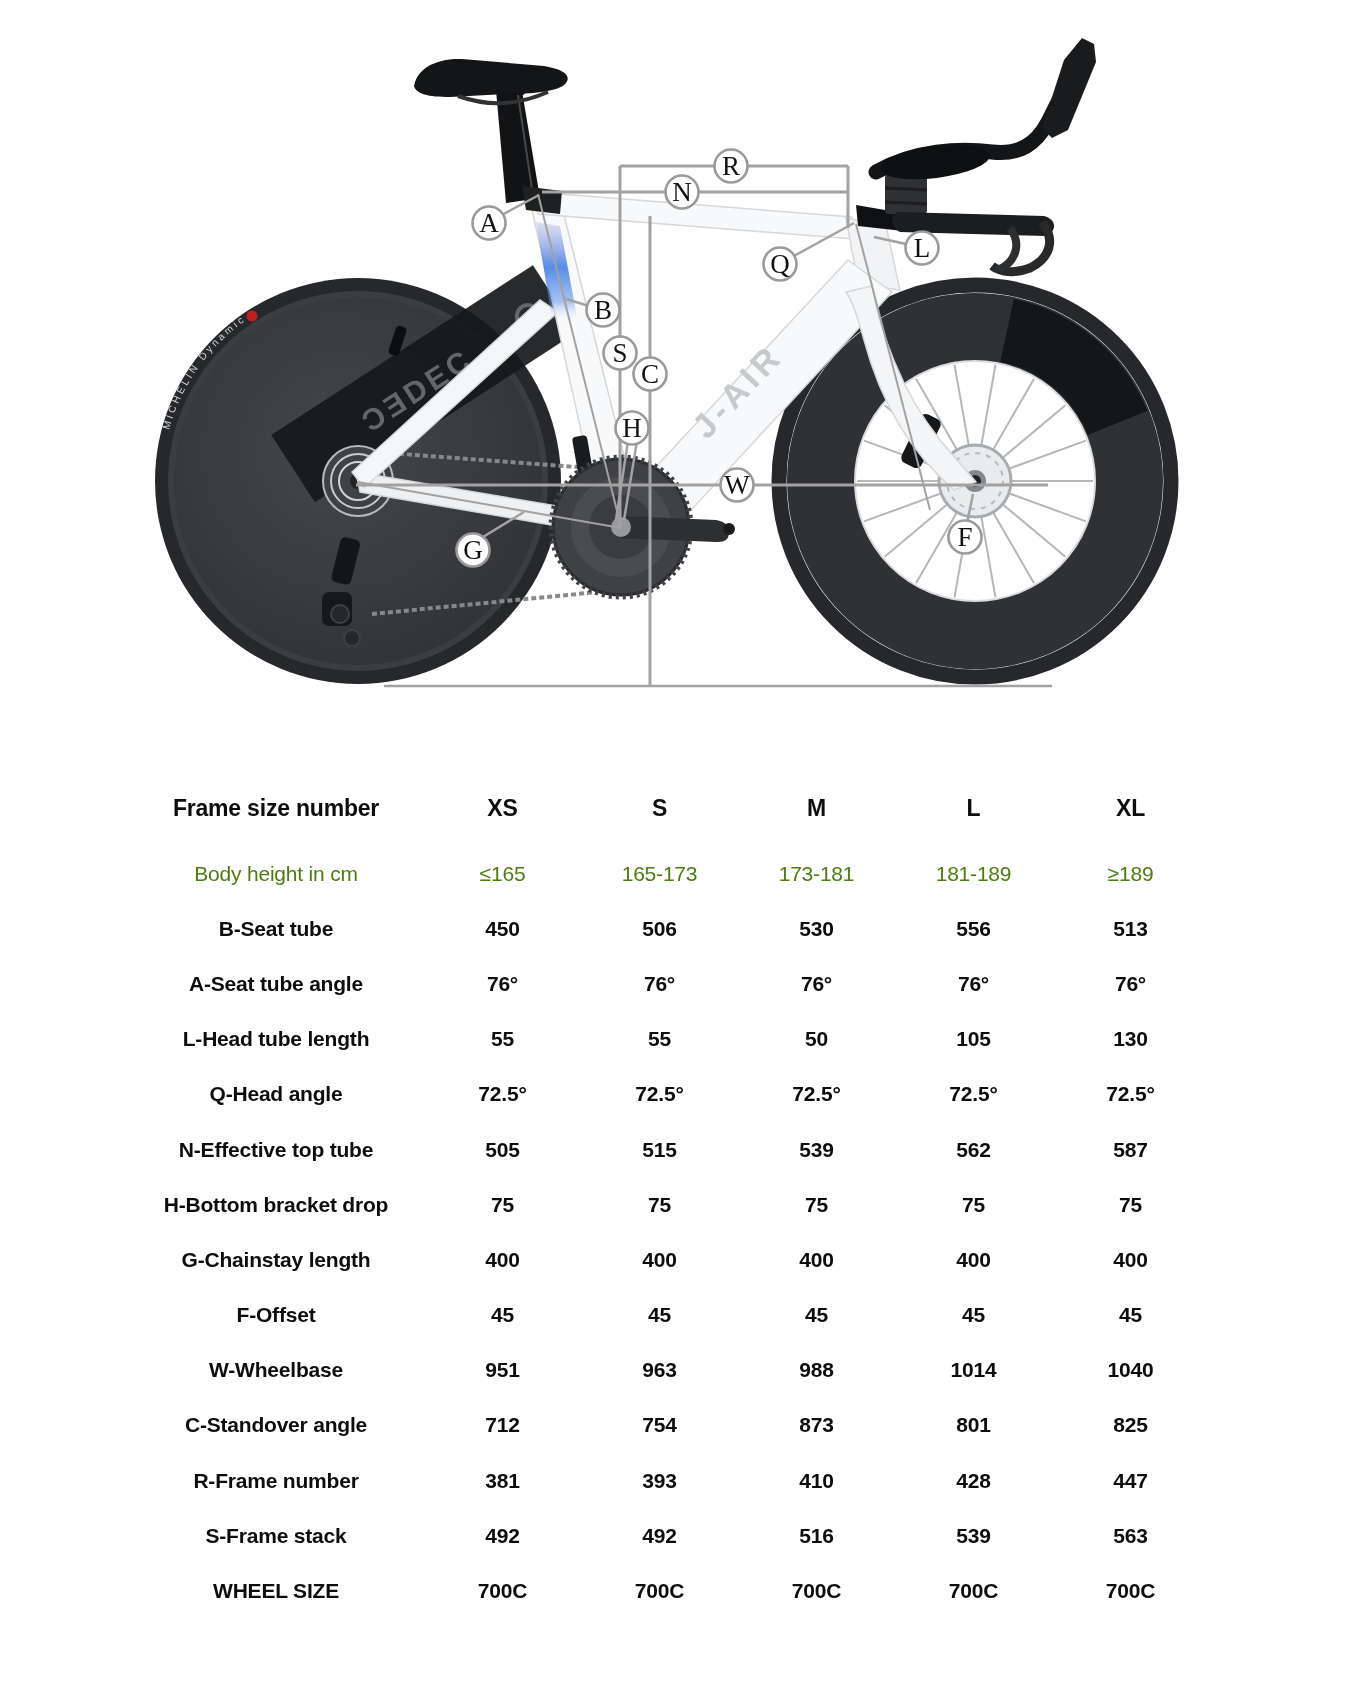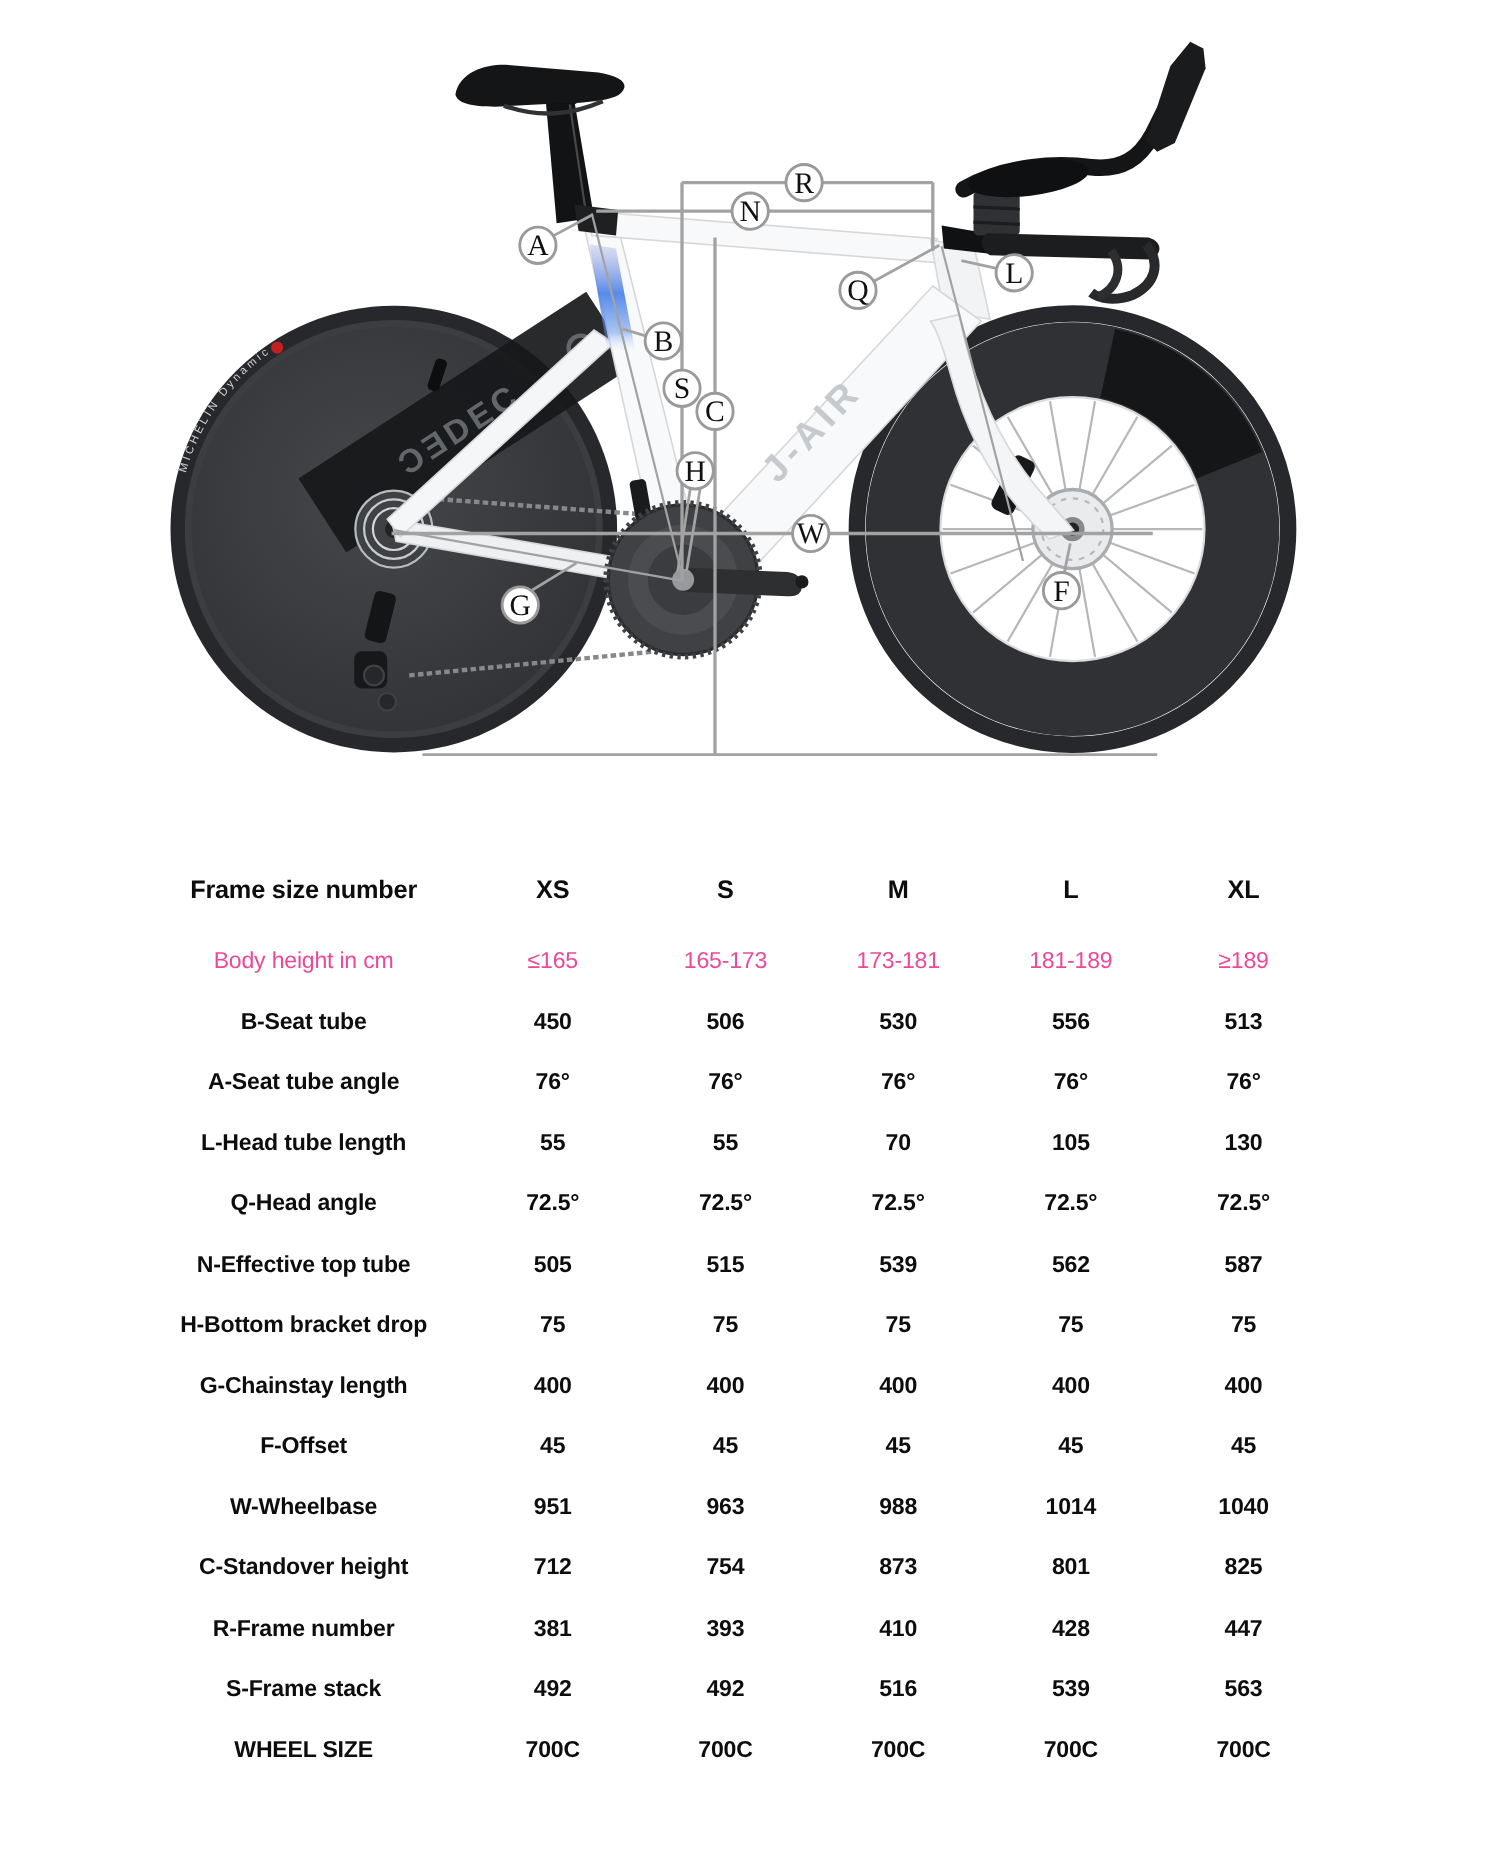--- a/index.html
+++ b/index.html
@@ -11,21 +11,21 @@
         font-size:34px;fill:#c6cacd;letter-spacing:5px;}
   svg text.disc-text{font-family:"Liberation Sans",sans-serif;font-weight:bold;
         font-size:30px;fill:#63666b;letter-spacing:4px;}
   svg text.tire-text{font-family:"Liberation Sans",sans-serif;font-size:10px;fill:#d3d6d8;letter-spacing:3px;}
   .geo-table{position:absolute;left:128px;top:770px;display:grid;
         grid-template-columns:296px 157px 157px 157px 157px 157px;
         grid-template-rows:76px repeat(14,55.2px);color:#0d0d0d;}
   .cell{display:flex;align-items:center;justify-content:center;text-align:center;
         font-size:21px;font-weight:700;letter-spacing:-0.2px;white-space:nowrap;}
   .cell.hdr{font-size:23px;font-weight:700;}
-  .cell.light{font-weight:400;color:#ec4899;}
+  .cell.light{font-weight:400;color:#4d7c0f;}
 </style>
 </head>
 <body>
 
 <div class="page">
 
   <div class="diagram-wrap">
   <svg width="1352" height="710" viewBox="0 0 1352 710">
     <defs>
       <radialGradient id="discGrad" cx="45%" cy="42%" r="65%">
@@ -237,21 +237,21 @@
     <div class="cell">A-Seat tube angle</div>
     <div class="cell">76°</div>
     <div class="cell">76°</div>
     <div class="cell">76°</div>
     <div class="cell">76°</div>
     <div class="cell">76°</div>
 
     <div class="cell">L-Head tube length</div>
     <div class="cell">55</div>
     <div class="cell">55</div>
-    <div class="cell">70</div>
+    <div class="cell">50</div>
     <div class="cell">105</div>
     <div class="cell">130</div>
 
     <div class="cell">Q-Head angle</div>
     <div class="cell">72.5°</div>
     <div class="cell">72.5°</div>
     <div class="cell">72.5°</div>
     <div class="cell">72.5°</div>
     <div class="cell">72.5°</div>
 
@@ -283,21 +283,21 @@
     <div class="cell">45</div>
     <div class="cell">45</div>
 
     <div class="cell">W-Wheelbase</div>
     <div class="cell">951</div>
     <div class="cell">963</div>
     <div class="cell">988</div>
     <div class="cell">1014</div>
     <div class="cell">1040</div>
 
-    <div class="cell">C-Standover height</div>
+    <div class="cell">C-Standover angle</div>
     <div class="cell">712</div>
     <div class="cell">754</div>
     <div class="cell">873</div>
     <div class="cell">801</div>
     <div class="cell">825</div>
 
     <div class="cell">R-Frame number</div>
     <div class="cell">381</div>
     <div class="cell">393</div>
     <div class="cell">410</div>

